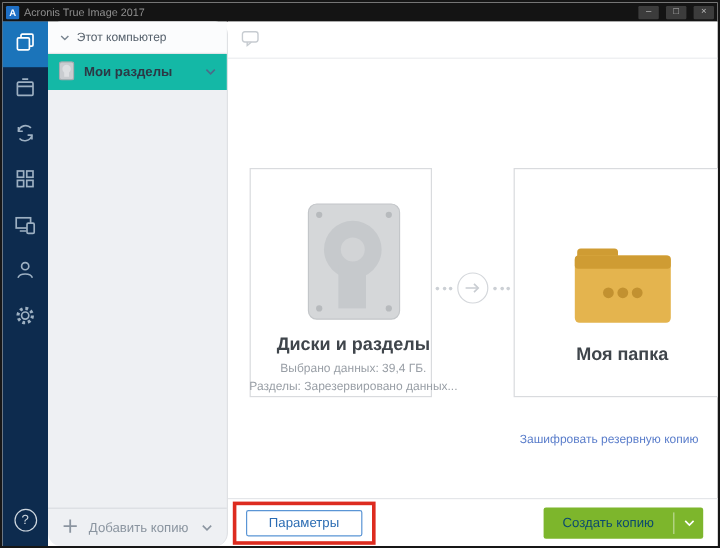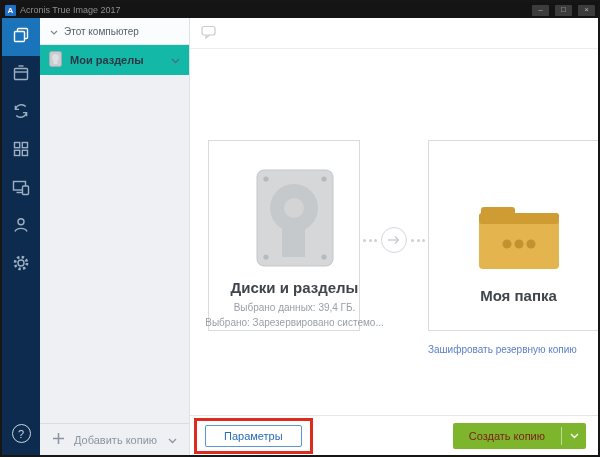--- a/index.html
+++ b/index.html
@@ -29,21 +29,21 @@
   .rail-item { width:38px; height:38px; display:flex; align-items:center;
                justify-content:center; color:#9db0c2; cursor:pointer; }
   .rail-item.selected { background:#1b74ba; color:#fff; }
   .rail-spacer { flex:1; }
   .help { width:19px; height:19px; border:1.5px solid #cdd6de; border-radius:50%;
           color:#cdd6de; font-size:11px; display:flex; align-items:center;
           justify-content:center; margin-bottom:12px; cursor:pointer; }
 
   
   .panel { width:150px; background:#eef0f3; display:flex; flex-direction:column;
-           border-right:1px solid #dfe1e4; }
+           border-right:1px solid #dfe1e4;border-radius:11px; }
   .panel-header { height:27px; background:#fbfcfd; display:flex; align-items:center;
                   gap:6px; padding:0 10px; font-size:10px; color:#55606b;
                   border-bottom:1px solid #e4e6e9; cursor:pointer; }
   .backup-item { height:30px; background:#14b8a6; display:flex; align-items:center;
                  padding:0 9px; gap:8px; font-size:11px; color:#2c3845; cursor:pointer;font-weight:bold; }
   .backup-item .chev { margin-left:auto; color:#5a7river: #5a7a97; }
   .panel-fill { flex:1; }
   .panel-footer { height:32px; border-top:1px solid #d9dce0; display:flex;
                   align-items:center; padding:0 12px; gap:9px; font-size:11px;
                   color:#8b95a0; cursor:pointer; }
@@ -67,32 +67,32 @@
               padding:0 2px; white-space:nowrap; }
 
   .flow { position:absolute; left:163px; top:209px; width:82px; display:flex;
           align-items:center; justify-content:center; gap:4px; }
   .dots { display:flex; gap:2.5px; }
   .dot { width:3px; height:3px; border-radius:50%; background:#ccd0d5; }
   .arrow-circle { width:26px; height:26px; border:1.5px solid #d4d7db;
                   border-radius:50%; display:flex; align-items:center;
                   justify-content:center; }
 
-  .encrypt { position:absolute; left:238px; top:326px; width:154px; text-align:left;
+  .encrypt { position:absolute; left:238px; top:343px; width:154px; text-align:right;
              font-size:10px; color:#5b7ecb; cursor:pointer; text-decoration:none; }
 
   .main-footer { position:absolute; left:0; right:0; bottom:0; height:40px;
                  border-top:1px solid #e4e6e9; background:#fff; display:flex;
                  align-items:center; justify-content:space-between;
                  padding:0 12px 0 4px;gap:43px; }
   .red-box { border:3px solid #dd2b1f; padding:4px 8px; }
   .params-btn { background:#fff; border:1px solid #5a95d5; color:#2b6cb3;
                 font-size:11px; padding:4px 18px; border-radius:2px; cursor:pointer;
                 font-family:"Liberation Sans", sans-serif; }
-  .green-btn { display:flex; background:#7db62c; border-radius:2px; color:#7f1d1d;
+  .green-btn { display:flex; background:#7db62c; border-radius:2px; color:#0c4a6e;
                overflow:hidden; height:26px; cursor:pointer; }
   .green-main { padding:0 16px; font-size:11px; display:flex; align-items:center; }
   .green-div { width:1px; background:rgba(255,255,255,.5); margin:4px 0; }
   .green-chev { width:24px; display:flex; align-items:center; justify-content:center; }
 </style>
 </head>
 <body>
 
 <div class="window">
 
@@ -235,21 +235,21 @@
             <circle cx="10" cy="88" r="2.6" fill="#b7babd"></circle>
             <circle cx="68" cy="88" r="2.6" fill="#b7babd"></circle>
             <circle cx="38" cy="39" r="24" fill="#c6c9cc"></circle>
             <circle cx="38" cy="39" r="10" fill="#d2d4d6"></circle>
             <rect x="26" y="52" width="23" height="36" fill="#c6c9cc"></rect>
           </svg>
         </div>
         <div class="card-title">Диски и разделы</div>
         <div class="card-sub">
           <div>Выбрано данных: 39,4 ГБ.</div>
-          <div>Выбрано: Зарезервировано системо...</div>
+          <div>Разделы: Зарезервировано данных...</div>
         </div>
       </div>
 
       <div class="flow">
         <div class="dots">
           <div class="dot"></div>
             <div class="dot"></div>
             <div class="dot"></div>
         </div>
         <div class="arrow-circle">

